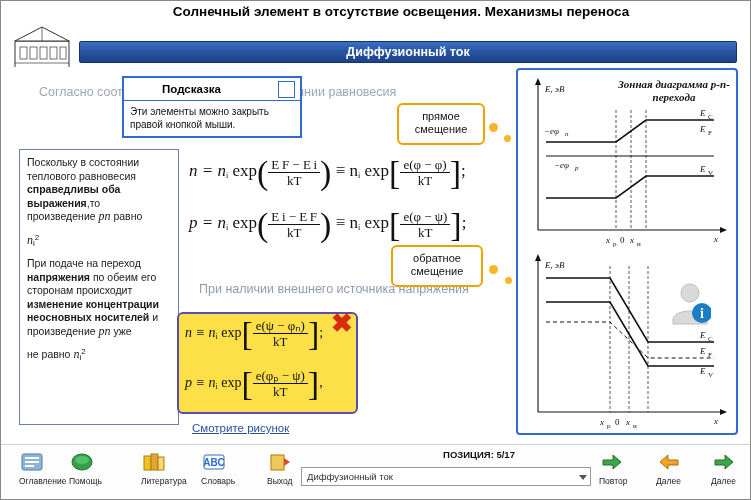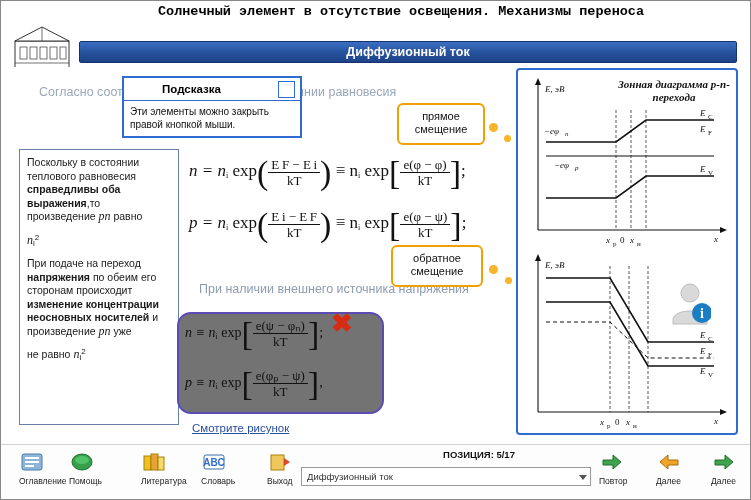--- a/index.html
+++ b/index.html
@@ -23,21 +23,20 @@
     overflow: hidden;
   }
 
   
   .header {
     position: absolute;
     left: 0; top: 0;
     width: 751px;
     height: 40px;
     background: #ffffff;
-    font-family: Liberation Mono, monospace;
   }
   .header-title {
     position: absolute;
     left: 100px; top: 2px;
     width: 600px;
     text-align: center;
     font-size: 13.5px;
     font-weight: bold;
     color: #000;
     line-height: 17px;
@@ -140,24 +139,24 @@
     left: 190px; top: 215px;
     font-size: 12.5px;
     color: #8d9bb0;
     white-space: nowrap;
   }
 
   
   .purple-box {
     position: absolute;
     left: 168px; top: 245px;
-    width: 207px; height: 102px;
+    width: 181px; height: 102px;
     border: 2px solid #5b4bb5;
-    border-radius: 14px;
-    background: #737373;
+    border-radius: 6px;
+    background: #fde047;
     box-sizing: border-box;
     font-family: "Liberation Serif", serif;
   }
   .purple-box .frm-row { height: 50px; font-size: 14px; padding-left: 6px; }
 
   .red-x {
     position: absolute;
     left: 322px; top: 245px;
     font-size: 26px;
     color: #d82b14;

